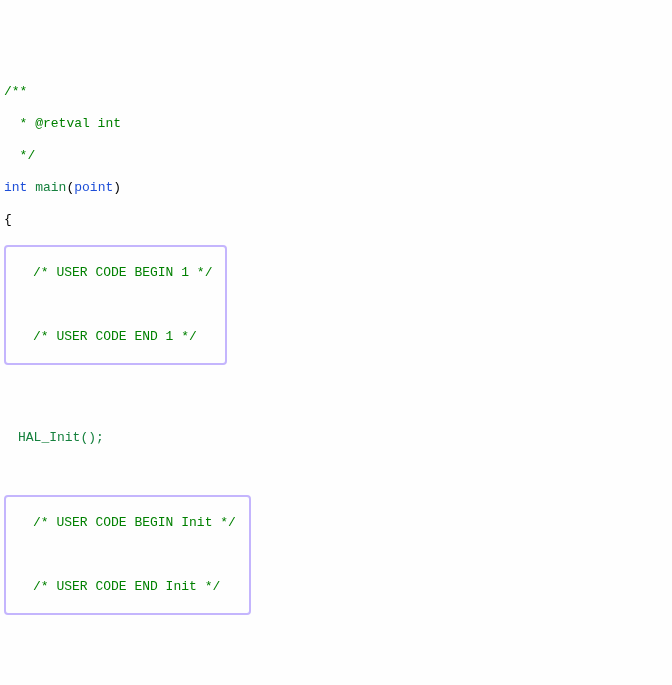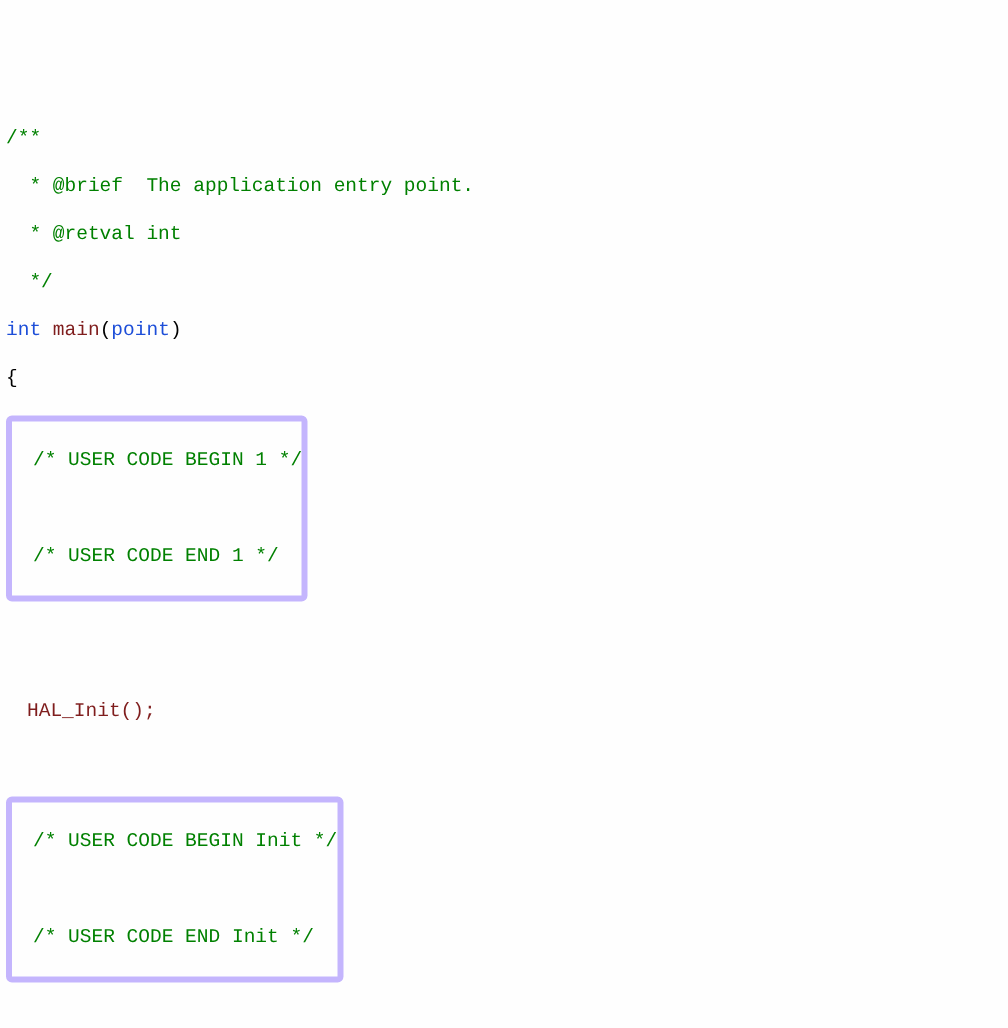--- a/index.html
+++ b/index.html
@@ -9,41 +9,40 @@
     font-family: "Courier New", Consolas, monospace;
     font-size: 13px;
     line-height: 16px;
     white-space: pre;
     width: 672px;
     box-sizing: border-box;
   }
   .comment { color: #008000; }
   .keyword { color: #1d4ed8; }
   .punct   { color: #000000; }
-  .ident   { color: #7f1d1d; }
+  .ident   { color: #15803d; }
   .brace   { color: #000000; }
   .highlight-box {
-    border: 4px solid #c4b5fd;
+    border: 2px solid #c4b5fd;
     border-radius: 4px;
-    padding: 2px 0;
+    padding: 2px 13px;
     margin: 1px 0;
     display: inline-block;
   }
   .line { display: block; }
   .indent1 { padding-left: 14px; }
   .blank { height: 16px; }
 </style>
 </head>
 <body>
 
 
 
 <div>
 <span class="line comment">/**</span>
-<span class="line comment">  * @brief  The application entry point.</span>
 <span class="line comment">  * @retval int</span>
 <span class="line comment">  */</span>
 <span class="line"><span class="keyword">int</span><span class="ident"> main</span><span class="punct">(</span><span class="keyword">point</span><span class="punct">)</span></span>
 <span class="line brace">{</span>
 <span class="highlight-box">
 <span class="line comment indent1">/* USER CODE BEGIN 1 */</span>
 <span class="line blank"></span>
 <span class="line comment indent1">/* USER CODE END 1 */</span>
 </span>
 <span class="line blank"></span>

